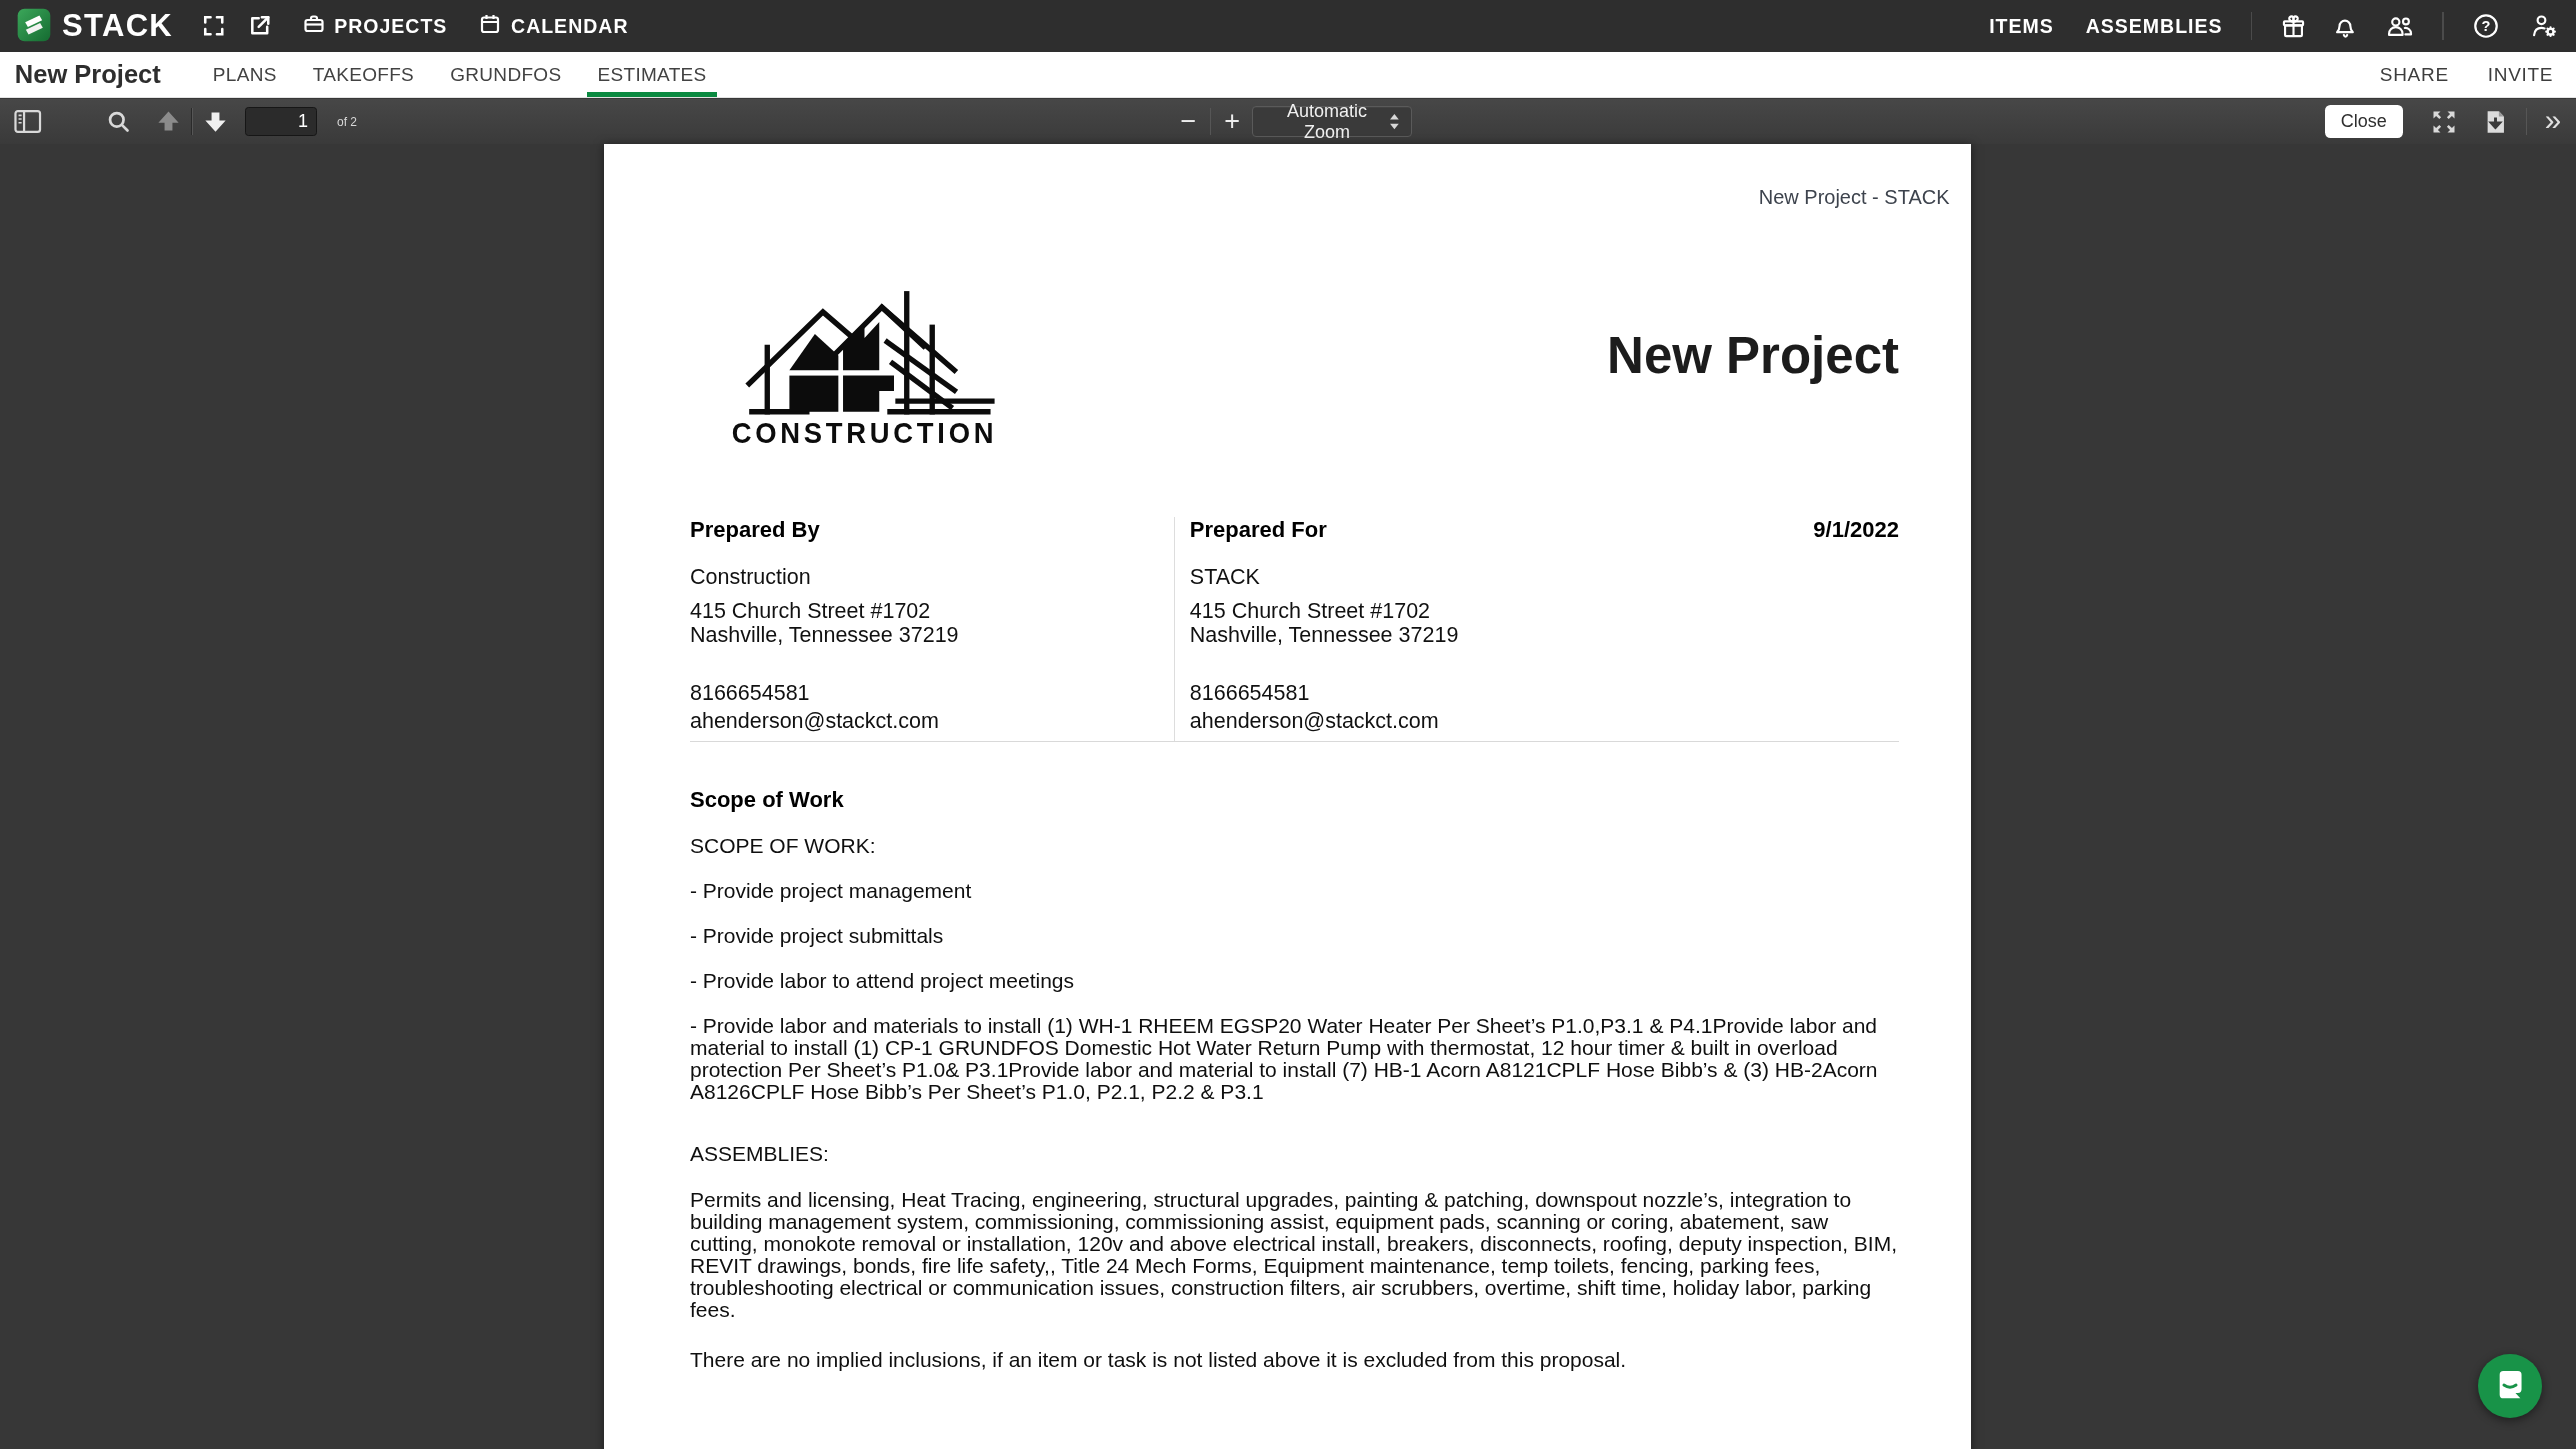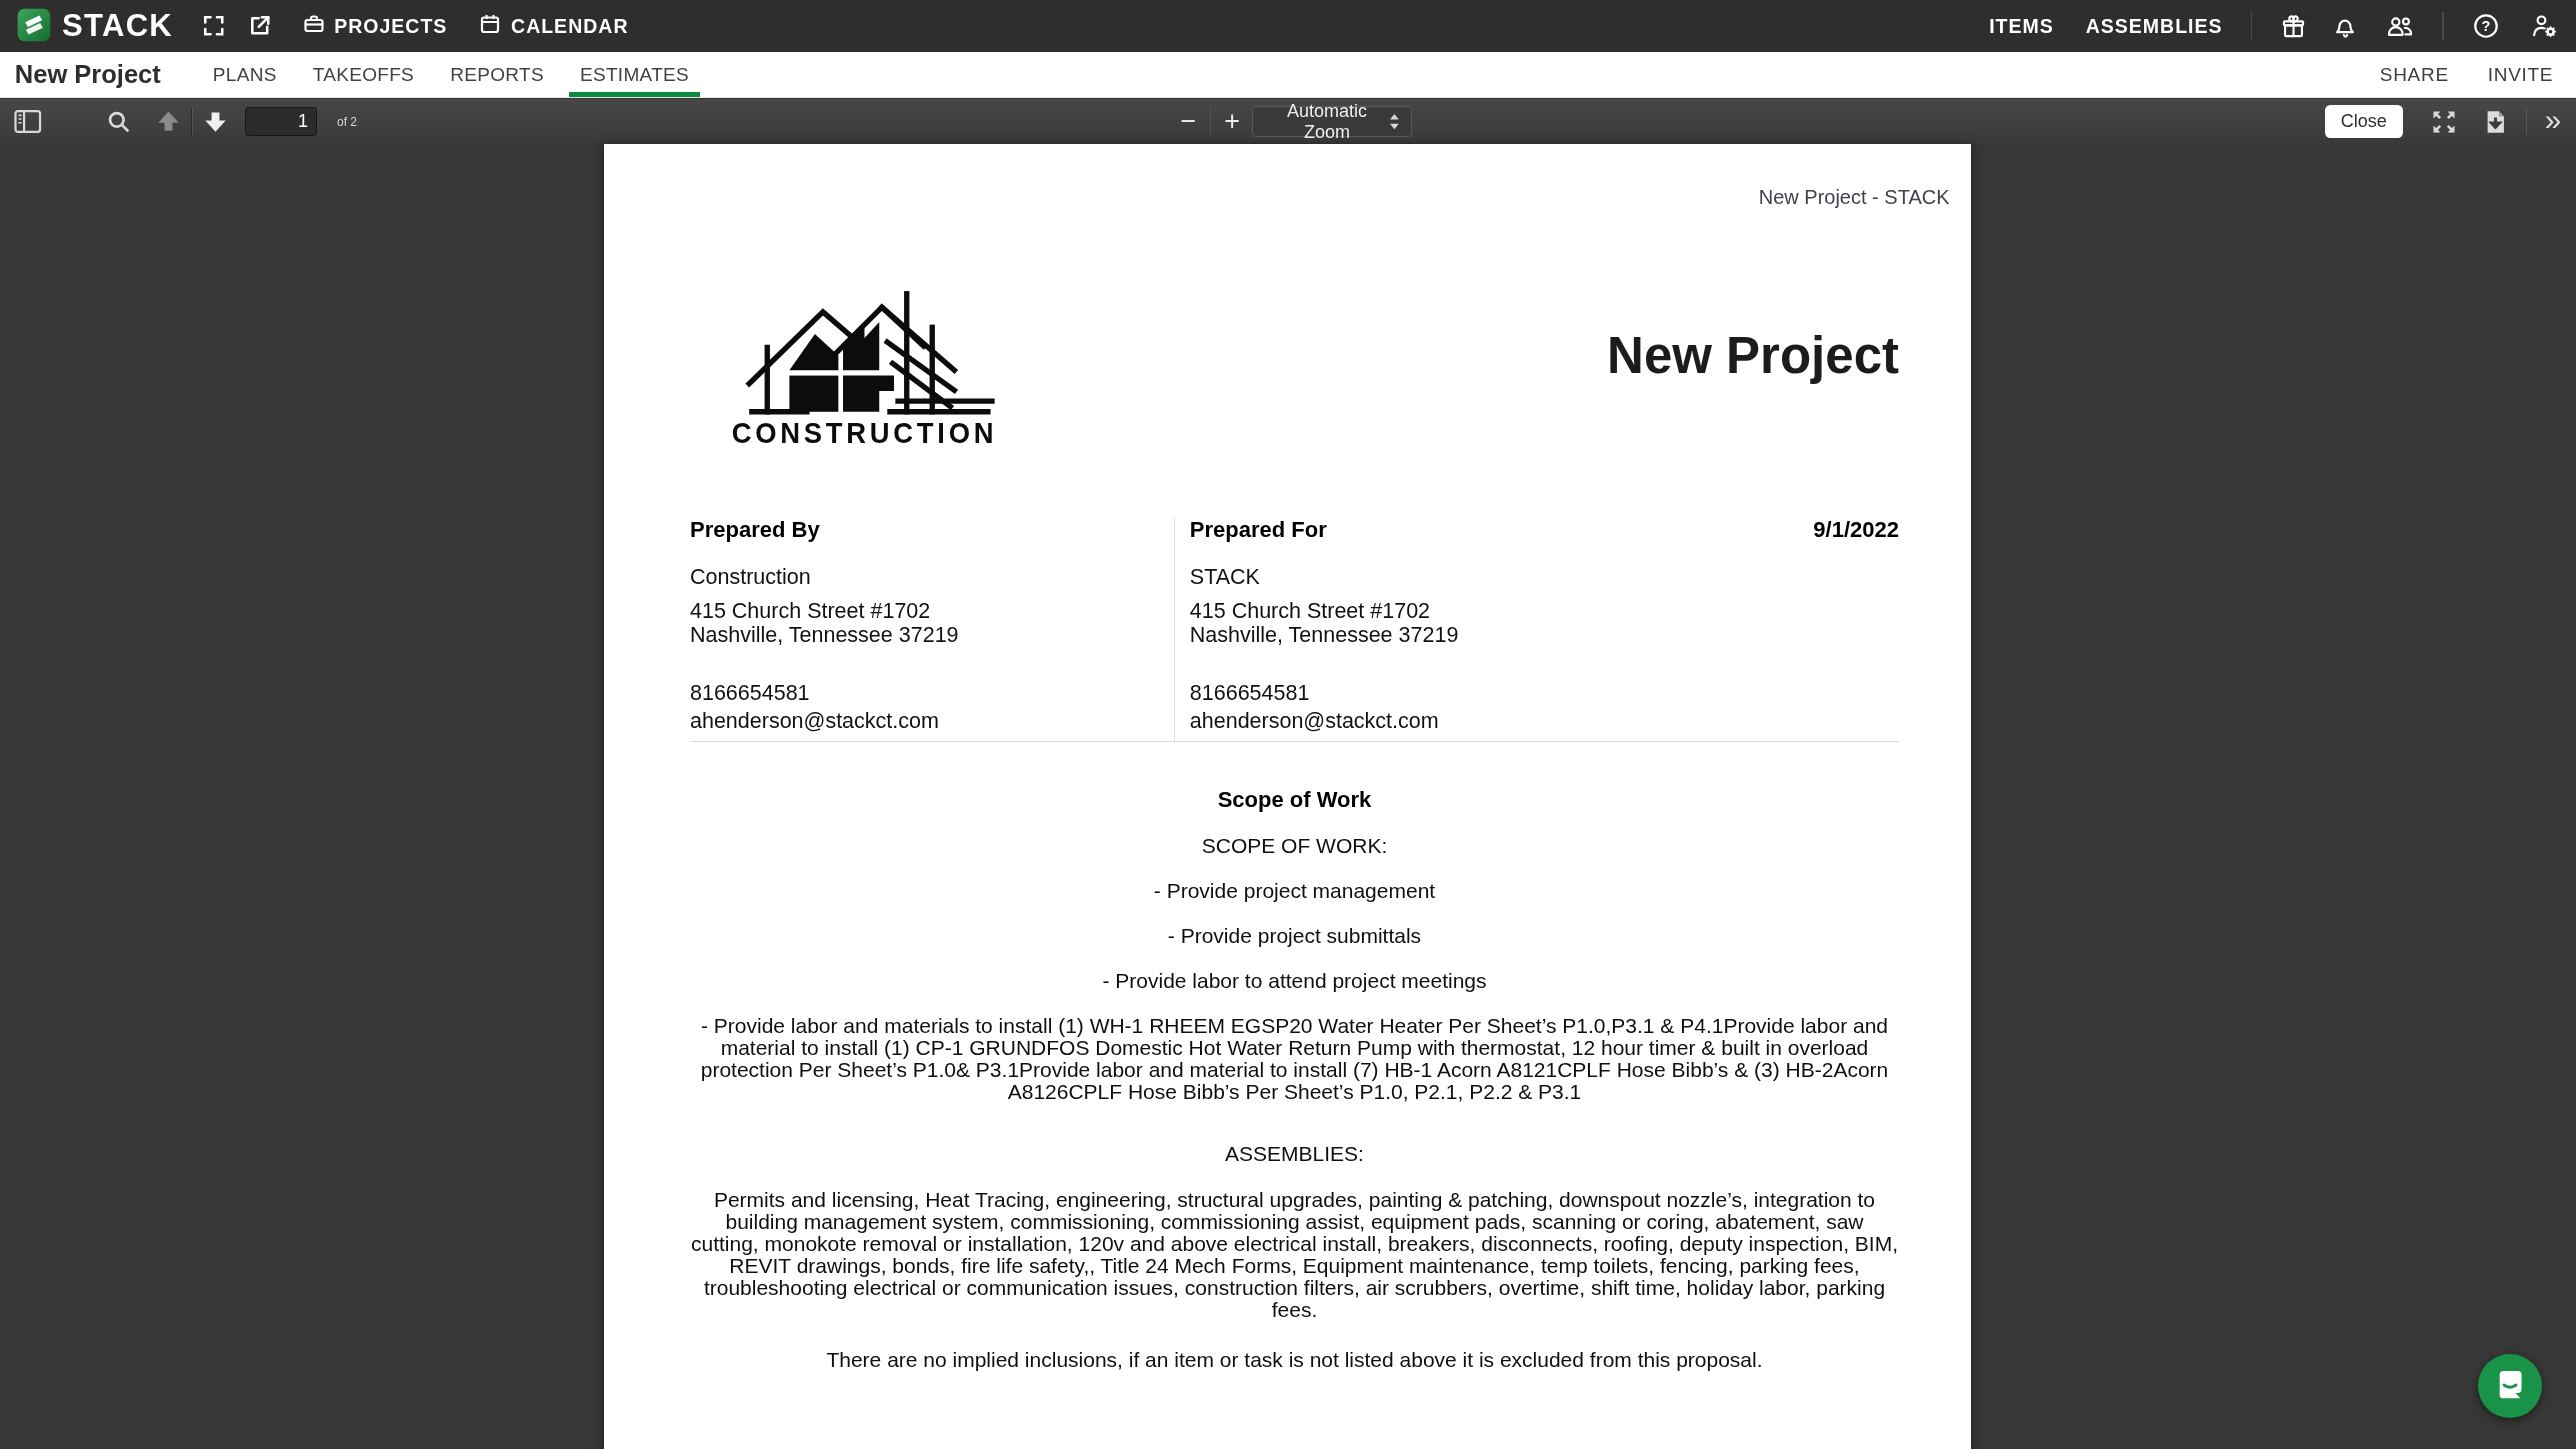--- a/index.html
+++ b/index.html
@@ -88,21 +88,21 @@
   .prep-col2 { border-left: 1.3px solid #ddd; padding-left: 14.8px; min-height: 225px; }
   .prep-heading { font-size: 22px; font-weight: 700; color: #000; margin-bottom: 21.5px; }
   .prep-name { font-size: 21.5px; margin-bottom: 10.7px; }
   .prep-addr { font-size: 21.5px; line-height: 23.5px; }
   .prep-phone { font-size: 21.5px; margin-top: 34px; }
   .prep-email { font-size: 21.5px; margin-top: 2.7px; }
   .prep-date { position: absolute; top: 0; right: 0; font-size: 22px; font-weight: 700; color: #000; }
 
   .doc-hr { position: absolute; left: 86px; right: 72px; top: 597px; border-top: 1.3px solid #d9d9d9; }
 
-  .scope { position: absolute; left: 86px; right: 72px; top: 645px; font-size: 21px; line-height: 22px; color: #0f0f0f; text-align: center; }
+  .scope { position: absolute; left: 86px; right: 72px; top: 645px; font-size: 21px; line-height: 22px; color: #0f0f0f; }
   .scope-heading { font-size: 22px; font-weight: 700; color: #000; margin-bottom: 24px; }
   .scope p { margin-bottom: 23px; }
   .scope .detail { margin-bottom: 40px; }
   .scope .excl-heading { margin-bottom: 24px; }
   .scope .excl-body { margin-bottom: 28px; }
 
   
   .chat-fab {
     position: absolute; right: 34px; bottom: 31px; width: 64px; height: 64px;
     border-radius: 50%; background: #189348; border: none; cursor: pointer;
@@ -212,21 +212,21 @@
       </svg>
     </span>
   </div>
 </header>
 
 <div class="projectbar">
   <div class="pb-title">New Project</div>
   <div class="pb-tabs">
     <div class="pb-tab">PLANS</div>
     <div class="pb-tab">TAKEOFFS</div>
-    <div class="pb-tab">REPORTS</div>
+    <div class="pb-tab">GRUNDFOS</div>
     <div class="pb-tab active">ESTIMATES</div>
   </div>
   <div class="pb-actions">
     <span class="pb-action">SHARE</span>
     <span class="pb-action">INVITE</span>
   </div>
 </div>
 
 <div class="pdftoolbar">
   <div class="pt-left">

